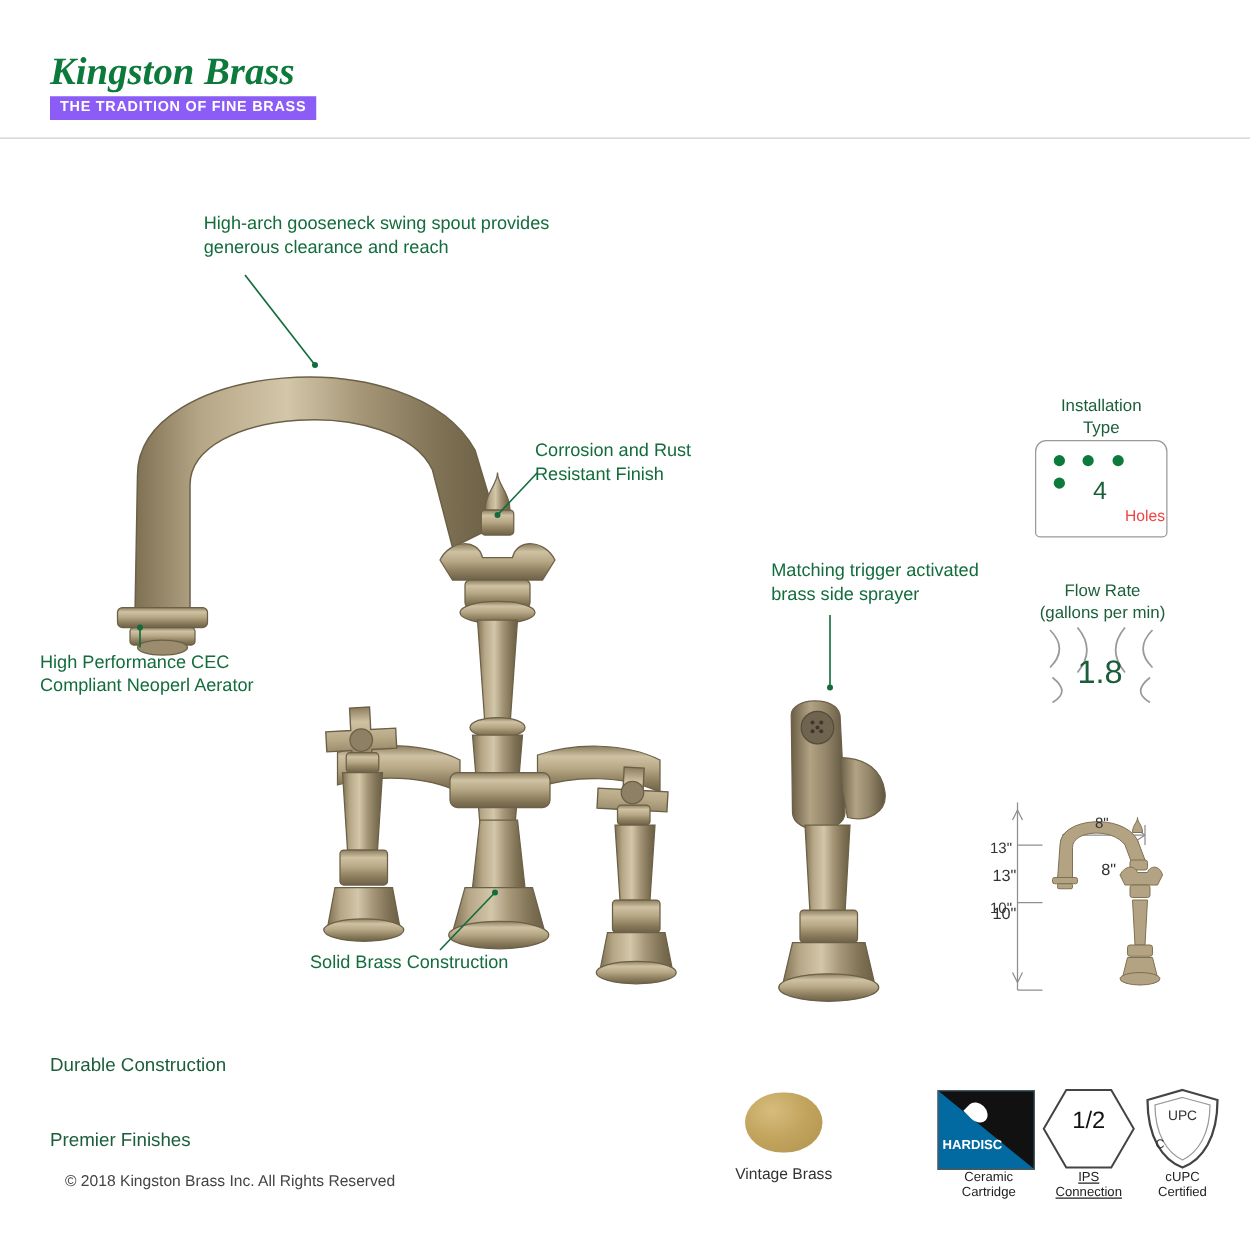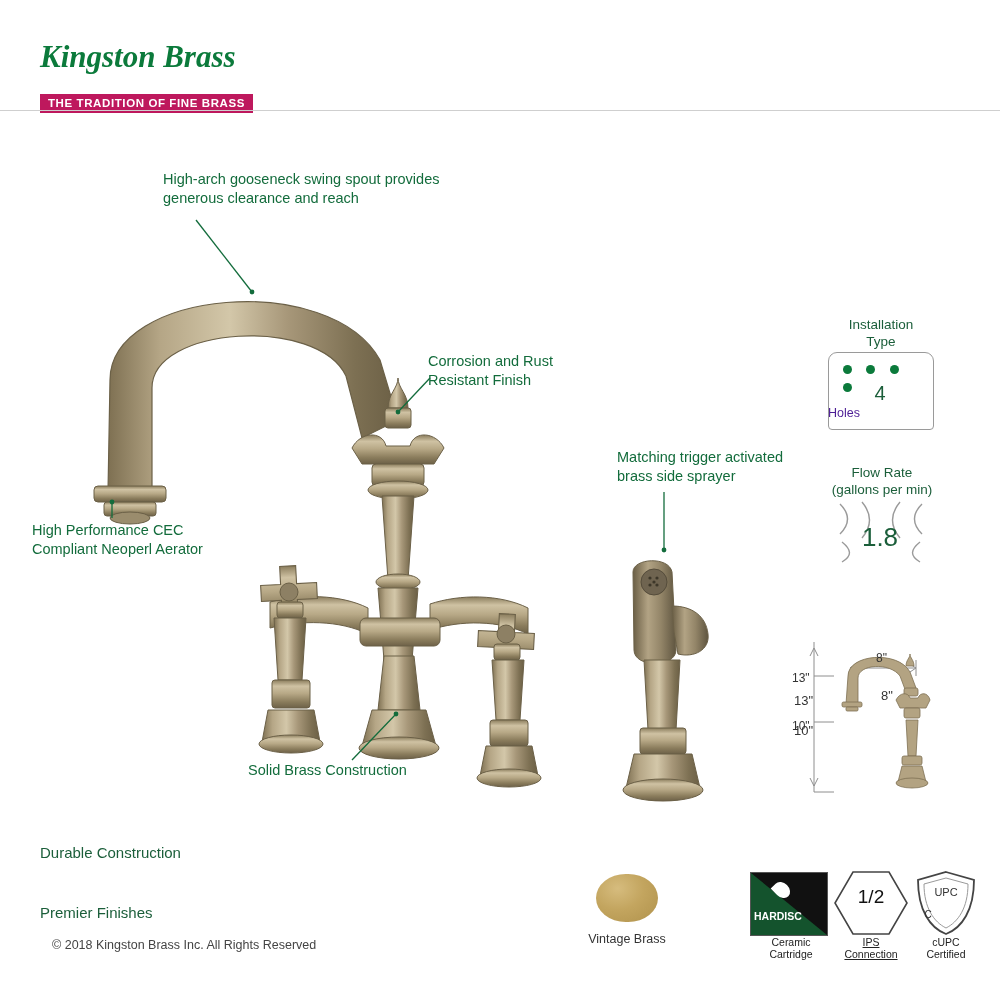--- a/index.html
+++ b/index.html
@@ -16,21 +16,21 @@
   
   .header{position:absolute;left:0;top:0;width:1000px;height:110px;padding-left:29px;}
   .logo{position:absolute;left:40px;top:40px;}
   .logo-text{
     font-family:"Liberation Serif", serif;
     font-weight:bold;font-style:italic;
     font-size:31px;color:#0b7a3b;letter-spacing:0px;
     line-height:34px;white-space:nowrap;
   }
   .logo-bar{
-    margin-top:20px;background:#be185d;color:#fff;
+    margin-top:3px;background:#8b5cf6;color:#fff;
     font-size:11.5px;font-weight:bold;letter-spacing:0.6px;
     padding:3px 8px 4px 8px;display:inline-block;
     font-family:"Liberation Sans", sans-serif;
   }
   .header-rule{position:absolute;left:0;top:110px;width:1000px;height:1px;background:#cfcfcf;}
 
   
   .callout{
     position:absolute;
     color:#136c3c;
@@ -45,41 +45,41 @@
   .panel-label{
     position:absolute;text-align:center;color:#1b5e3a;font-size:13.5px;line-height:17px;
   }
   .holes-box{
     position:absolute;left:828px;top:352px;width:104px;height:76px;
     border:1.6px solid #9a9a9a;border-radius:9px 9px 4px 4px;background:#fff;
   }
   .hole-dots{position:absolute;left:843px;top:360px;width:74px;height:12px;}
   .dot{width:9px;height:9px;border-radius:50%;background:#0b7a3b;display:inline-block;margin-right:10px;}
   .holes-num{position:absolute;left:828px;top:382px;width:104px;text-align:center;font-size:20px;color:#1b5e3a;}
-  .holes-word{position:absolute;left:828px;top:406px;width:104px;text-align:left;font-size:12.5px;color:#4c1d95;}
+  .holes-word{position:absolute;left:828px;top:406px;width:104px;text-align:right;font-size:12.5px;color:#ef4444;}
 
   .flow-num{position:absolute;left:828px;top:522px;width:104px;text-align:center;font-size:26px;color:#1b5e3a;}
 
   
   .dim{position:absolute;left:790px;top:630px;width:200px;height:190px;}
   .dim-label{position:absolute;font-size:13px;color:#333;}
 
   
   .footer-line{position:absolute;color:#1b5e3a;font-size:15px;}
   .copyright{position:absolute;left:40px;top:938px;font-size:12.5px;color:#444;margin-left:12px;}
 
   .swatch{
     position:absolute;left:596px;top:874px;width:62px;height:48px;border-radius:50%/52%;
     background:radial-gradient(ellipse at 35% 30%, #d6bc7e 0%, #c3a55f 45%, #b0924c 100%);
   }
   .swatch-label{position:absolute;left:560px;top:932px;width:134px;text-align:center;font-size:12.5px;color:#333;}
   .badge-cap{position:absolute;width:96px;text-align:center;font-size:10.5px;line-height:12px;color:#222;top:936px;}
 
   .hardisc-box{
-    position:absolute;left:750px;top:872px;width:76px;height:62px;border:1.4px solid #555;background:#14532d;
+    position:absolute;left:750px;top:872px;width:76px;height:62px;border:1.4px solid #555;background:#0369a1;
     overflow:hidden;
   }
   .hardisc-black{position:absolute;right:0;top:0;width:0;height:0;border-style:solid;border-width:0 76px 62px 0;border-color:transparent #111 transparent transparent;}
   .hardisc-word{position:absolute;left:3px;bottom:13px;font-size:10.5px;font-weight:bold;color:#fff;z-index:3;}
   .drop{position:absolute;left:24px;top:8px;width:14px;height:18px;background:#111;border-radius:0 50% 50% 50%;transform:rotate(-45deg);}
   .ips-frac{position:absolute;left:840px;top:888px;width:62px;text-align:center;font-size:19px;color:#111;}
 
   .shield{position:absolute;left:914px;top:870px;width:64px;height:66px;}
 </style>
 </head>

